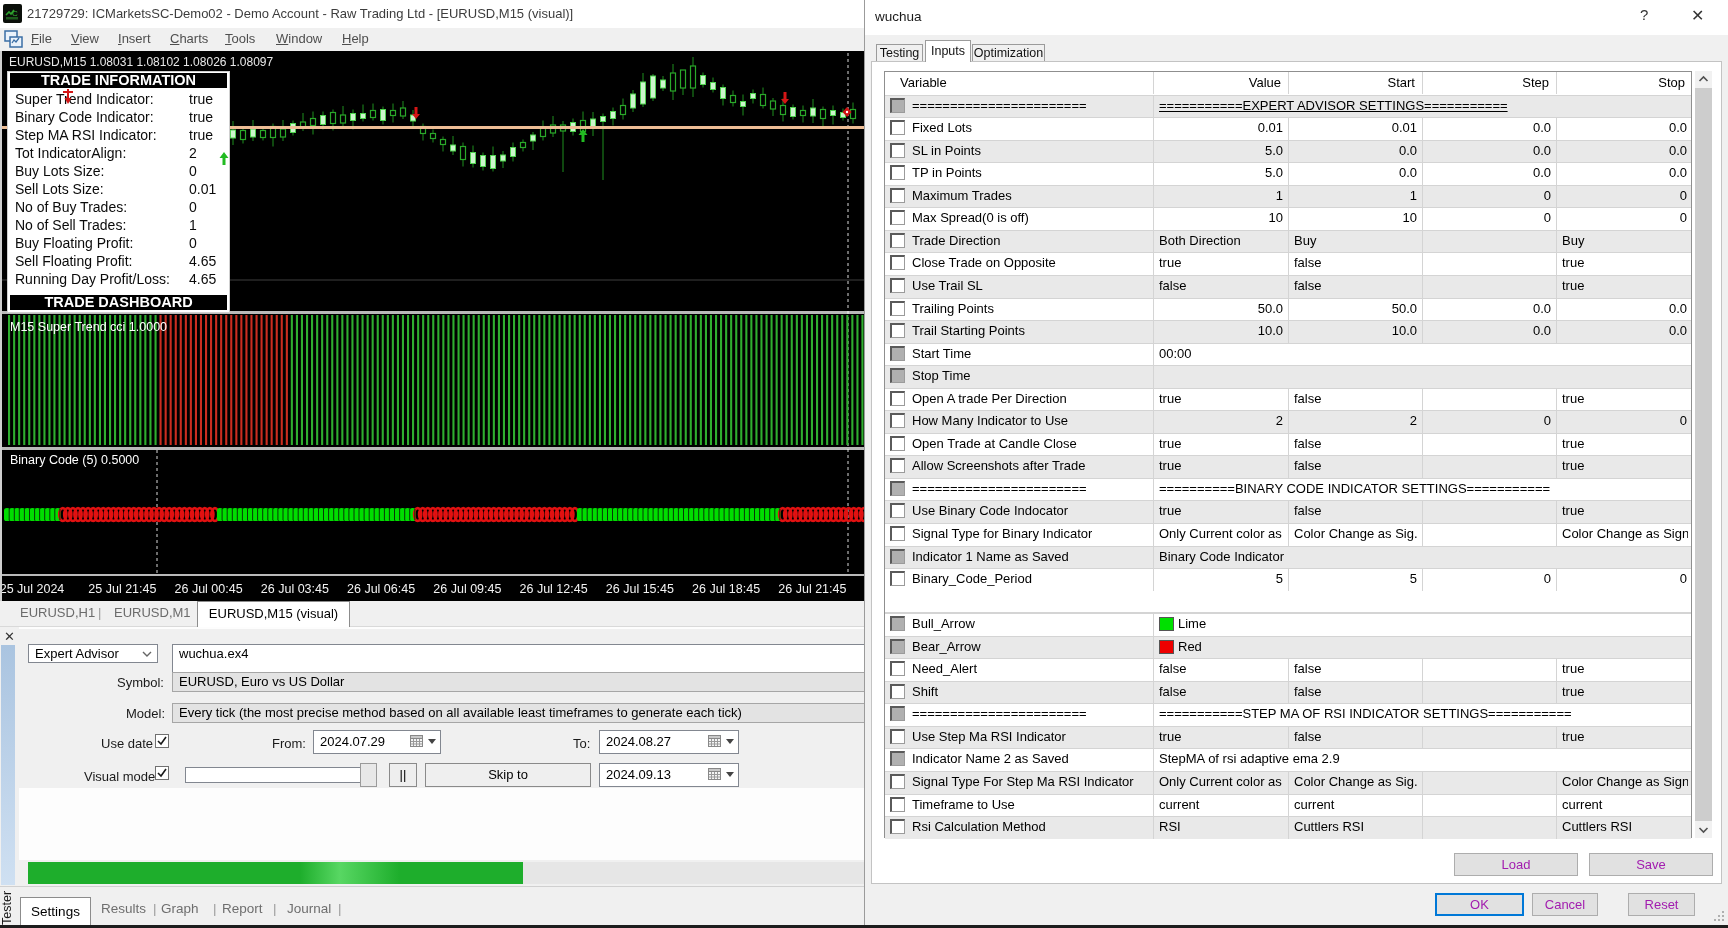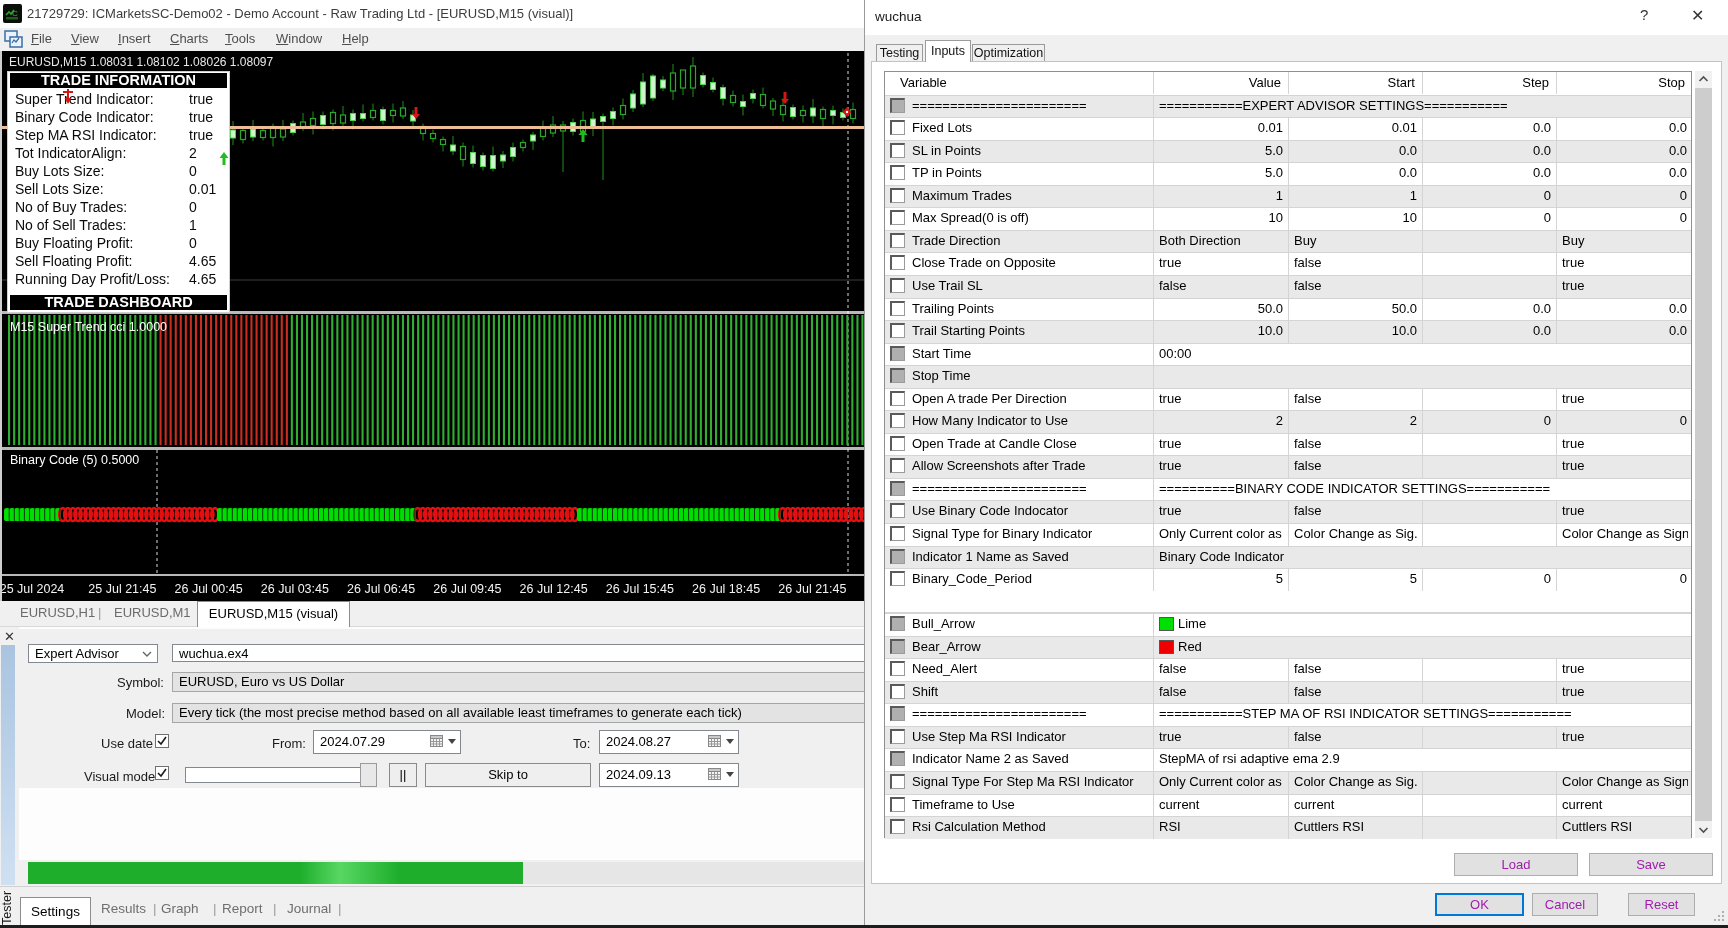--- a/index.html
+++ b/index.html
@@ -708,33 +708,33 @@
       <span class="t" style="left:114px;">EURUSD,M1</span>
       <div class="active">EURUSD,M15 (visual)</div>
     </div>
     <div class="abs" id="tester">
       <div class="abs" style="left:4px;top:2px;width:12px;height:12px;font-size:13px;color:#333;">✕</div>
       <div class="abs" style="left:19px;top:0px;width:851px;height:2px;background:#fdfdfd;"></div>
       <div class="abs" style="left:19px;top:161px;width:851px;height:72px;background:#fdfdfd;"></div>
       <div class="field" style="left:28px;top:17px;width:130px;height:19px;line-height:17px;">Expert Advisor<svg style="position:absolute;right:5px;top:6px;" width="10" height="7">
           <path d="M1 1 L5 5 L9 1" stroke="#666" stroke-width="1.4" fill="none"></path>
         </svg></div>
-      <div class="field" style="left:172px;top:17px;width:696px;height:18px;line-height:17px;">wuchua.ex4</div>
+      <div class="field" style="left:172px;top:17px;width:696px;height:29px;line-height:17px;">wuchua.ex4</div>
       <div class="lbl" style="left:117px;top:48px;">Symbol:</div>
       <div class="gfield" style="left:172px;top:45px;width:696px;height:20px;line-height:18px;">EURUSD, Euro vs US Dollar</div>
       <div class="lbl" style="left:126px;top:79px;">Model:</div>
       <div class="gfield" style="left:172px;top:76px;width:696px;height:20px;line-height:18px;">Every tick (the most precise method based on all available least timeframes to generate each tick)</div>
       <div class="lbl" style="left:101px;top:109px;">Use date</div>
       <div class="cb" style="left:155px;top:107px;">
         <svg width="12" height="12" style="position:absolute;left:0;top:0;">
           <path d="M2 6 L5 9 L10 2" stroke="#1a1a1a" stroke-width="1.6" fill="none"></path>
         </svg>
       </div>
       <div class="lbl" style="left:272px;top:109px;">From:</div>
-      <div class="field" style="left:313px;top:103px;width:148px;height:24px;line-height:22px;">2024.07.29<svg width="26" height="12" style="position:absolute;right:4px;top:4px;">
+      <div class="field" style="left:313px;top:103px;width:128px;height:24px;line-height:22px;">2024.07.29<svg width="26" height="12" style="position:absolute;right:4px;top:4px;">
           <rect x="0.5" y="0.5" width="12" height="11" fill="#f4f4f4" stroke="#888"></rect>
           <rect x="0.5" y="0.5" width="12" height="3" fill="#c9c9c9" stroke="#888"></rect>
           <line x1="3.5" y1="4" x2="3.5" y2="11" stroke="#999"></line>
           <line x1="6.5" y1="4" x2="6.5" y2="11" stroke="#999"></line>
           <line x1="9.5" y1="4" x2="9.5" y2="11" stroke="#999"></line>
           <line x1="1" y1="6.5" x2="12" y2="6.5" stroke="#999"></line>
           <line x1="1" y1="9" x2="12" y2="9" stroke="#999"></line>
           <path d="M18 4 L26 4 L22 9 Z" fill="#444"></path>
         </svg></div>
       <div class="lbl" style="left:573px;top:109px;">To:</div>
@@ -803,21 +803,21 @@
             <div class="c" style="left:15px;">Variable</div>
             <div class="c num" style="left:273px;width:123px;">Value</div>
             <div class="c num" style="left:408px;width:122px;">Start</div>
             <div class="c num" style="left:542px;width:122px;">Step</div>
             <div class="c num" style="left:676px;width:124px;">Stop</div>
           </div>
           <div class="r gray" style="top:22.5px;">
             <div class="hline" style="top:0;"></div>
             <div class="tcb tcbg"></div>
             <div class="c" style="left:27px;">=======================</div>
-            <div class="c" style="left:274px;z-index:3;">===========EXPERT ADVISOR SETTINGS===========</div>
+            <div class="c" style="left:274px;z-index:3;text-decoration:underline;">===========EXPERT ADVISOR SETTINGS===========</div>
             <div class="vline" style="left:268px;"></div>
           </div>
           <div class="r white" style="top:45.0px;">
             <div class="hline" style="top:0;"></div>
             <div class="tcb"></div>
             <div class="c" style="left:27px;">Fixed Lots</div>
             <div class="c num" style="left:272px;width:126px;">0.01</div>
             <div class="c num" style="left:407px;width:125px;">0.01</div>
             <div class="c num" style="left:541px;width:125px;">0.0</div>
             <div class="c num" style="left:675px;width:127px;">0.0</div>

